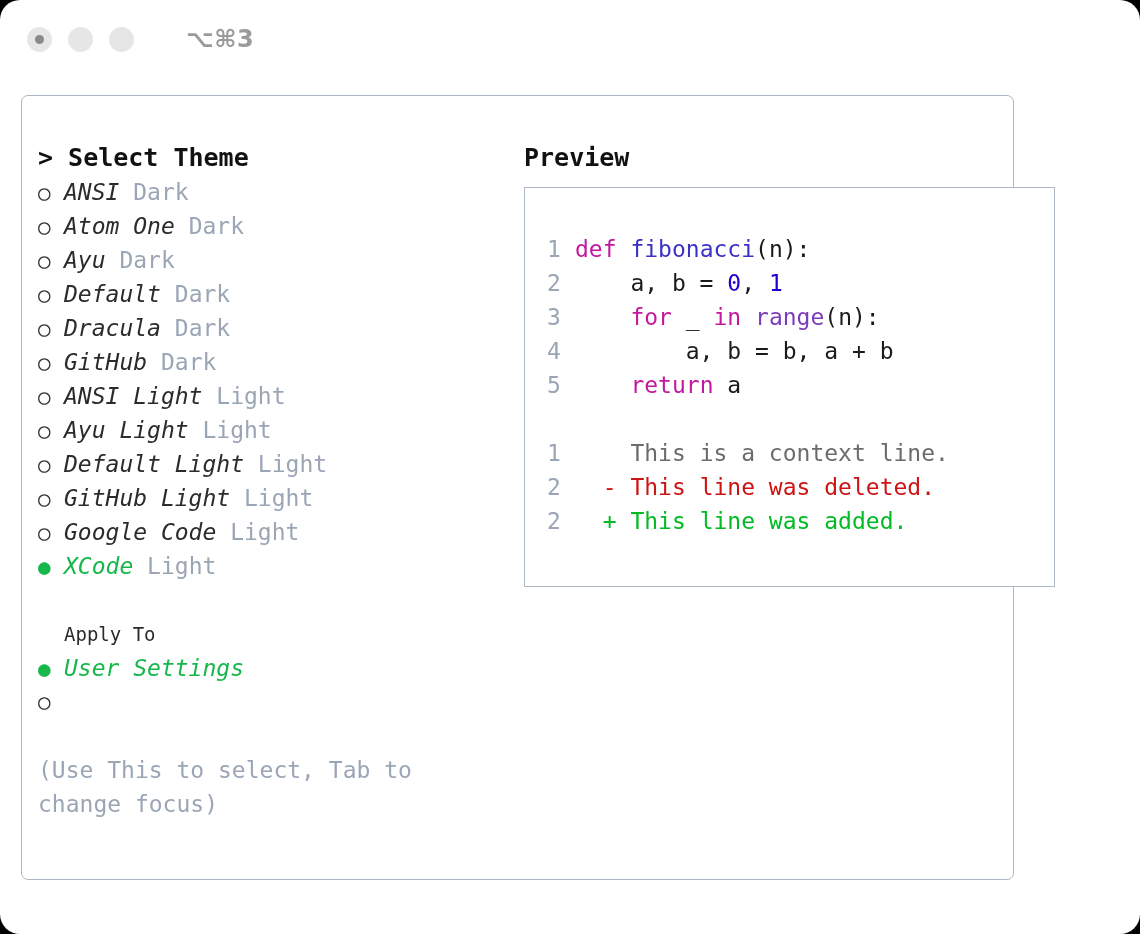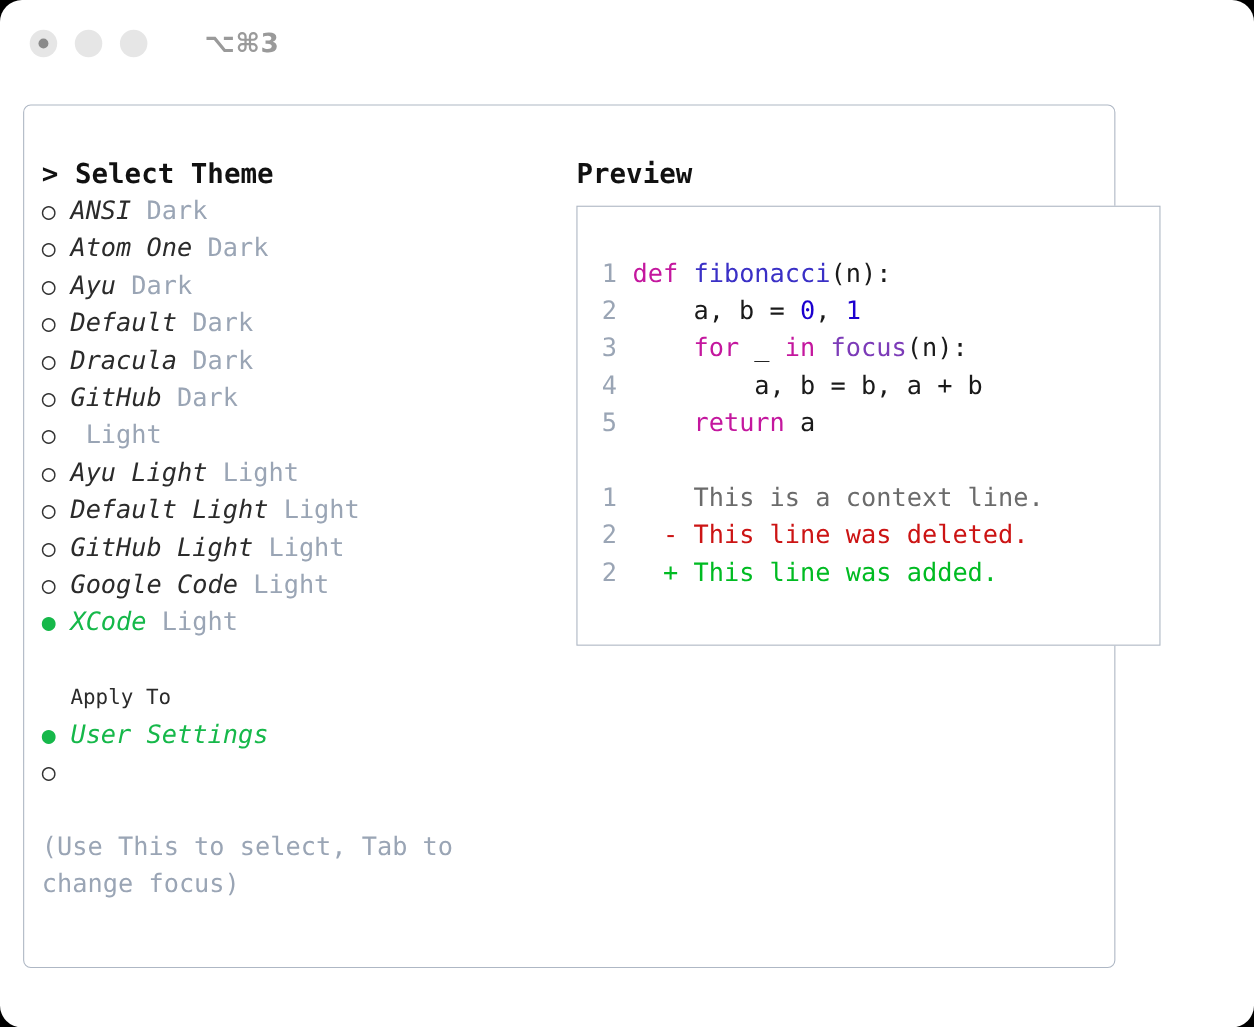--- a/index.html
+++ b/index.html
@@ -186,21 +186,21 @@
 
       <div id="left-col">
         <div class="heading">&gt; Select Theme</div>
         <div id="theme-list">
             <div class="opt-row"><span class="marker">○</span><span class="opt-name">ANSI</span><span class="opt-badge"> Dark</span></div>
             <div class="opt-row"><span class="marker">○</span><span class="opt-name">Atom One</span><span class="opt-badge"> Dark</span></div>
             <div class="opt-row"><span class="marker">○</span><span class="opt-name">Ayu</span><span class="opt-badge"> Dark</span></div>
             <div class="opt-row"><span class="marker">○</span><span class="opt-name">Default</span><span class="opt-badge"> Dark</span></div>
             <div class="opt-row"><span class="marker">○</span><span class="opt-name">Dracula</span><span class="opt-badge"> Dark</span></div>
             <div class="opt-row"><span class="marker">○</span><span class="opt-name">GitHub</span><span class="opt-badge"> Dark</span></div>
-            <div class="opt-row"><span class="marker">○</span><span class="opt-badge"> Light</span></div>
+            <div class="opt-row"><span class="marker">○</span><span class="opt-name">ANSI Light</span><span class="opt-badge"> Light</span></div>
             <div class="opt-row"><span class="marker">○</span><span class="opt-name">Ayu Light</span><span class="opt-badge"> Light</span></div>
             <div class="opt-row"><span class="marker">○</span><span class="opt-name">Default Light</span><span class="opt-badge"> Light</span></div>
             <div class="opt-row"><span class="marker">○</span><span class="opt-name">GitHub Light</span><span class="opt-badge"> Light</span></div>
             <div class="opt-row"><span class="marker">○</span><span class="opt-name">Google Code</span><span class="opt-badge"> Light</span></div>
             <div class="opt-row"><span class="marker sel">●</span><span class="opt-name sel">XCode</span><span class="opt-badge"> Light</span></div>
           </div>
 
         <div class="spacer-lg"></div>
 
         <div class="group-label">Apply To</div>
@@ -211,21 +211,21 @@
 
         <div id="hint">(Use This to select, Tab to change focus)</div>
       </div>
 
       <div id="right-col">
         <div class="heading">Preview</div>
         <div id="preview-box">
           <div id="code-block">
               <div class="code-line"><span class="ln">1</span><span class="kw">def</span><span class="plain"> </span><span class="fn">fibonacci</span><span class="plain">(n):</span></div>
               <div class="code-line"><span class="ln">2</span><span class="plain">    a, b = </span><span class="num">0</span><span class="plain">, </span><span class="num">1</span></div>
-              <div class="code-line"><span class="ln">3</span><span class="plain">    </span><span class="kw">for</span><span class="plain"> _ </span><span class="kw">in</span><span class="plain"> </span><span class="bi">focus</span><span class="plain">(n):</span></div>
+              <div class="code-line"><span class="ln">3</span><span class="plain">    </span><span class="kw">for</span><span class="plain"> _ </span><span class="kw">in</span><span class="plain"> </span><span class="bi">range</span><span class="plain">(n):</span></div>
               <div class="code-line"><span class="ln">4</span><span class="plain">        a, b = b, a + b</span></div>
               <div class="code-line"><span class="ln">5</span><span class="plain">    </span><span class="kw">return</span><span class="plain"> a</span></div>
             </div>
           <div class="blank-line"></div>
           <div id="diff-block">
               <div class="code-line"><span class="ln">1</span><span class="ctx">   </span><span class="ctx"> This is a context line.</span></div>
               <div class="code-line"><span class="ln">2</span><span class="del">  -</span><span class="del"> This line was deleted.</span></div>
               <div class="code-line"><span class="ln">2</span><span class="add">  +</span><span class="add"> This line was added.</span></div>
             </div>
         </div>

